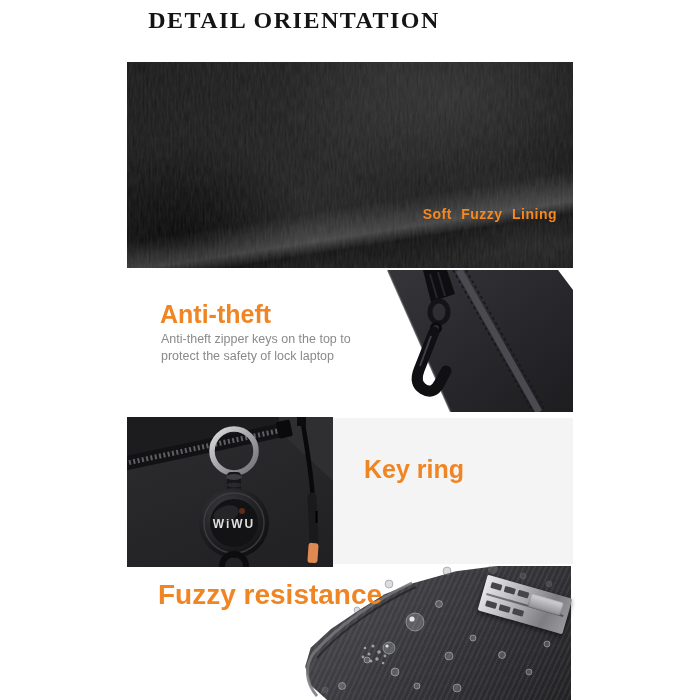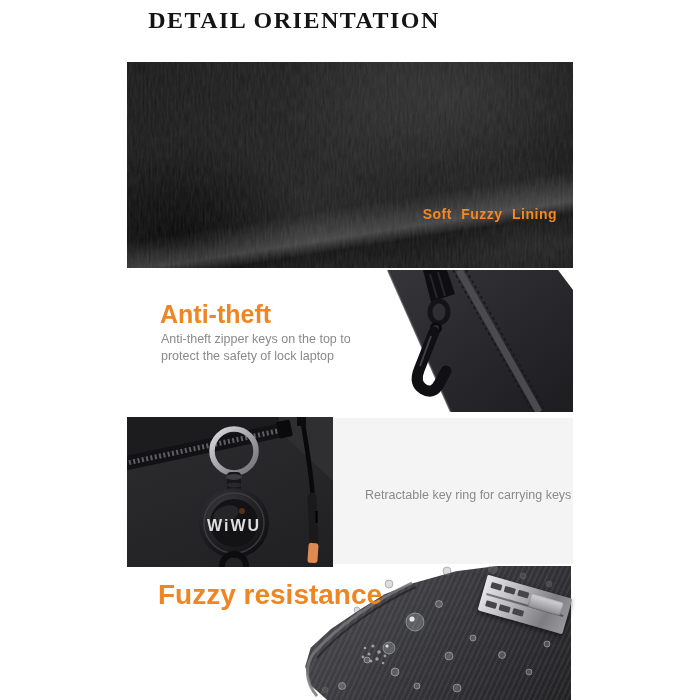--- a/index.html
+++ b/index.html
@@ -47,21 +47,21 @@
   
   .at-photo{position:absolute;left:333px;top:270px;width:240px;height:142px;}
 
   
   .key-photo{
     position:absolute;left:127px;top:417px;width:206px;height:150px;overflow:hidden;
     background:linear-gradient(160deg,#2d2d2f,#202022);
   }
   .reel-logo{
     position:absolute;left:77px;top:100px;width:60px;text-align:center;
-    font-size:16px;font-weight:bold;letter-spacing:2px;color:#dedede;
+    font-size:12px;font-weight:bold;letter-spacing:2px;color:#dedede;
   }
   .key-panel{
     position:absolute;left:333px;top:418px;width:240px;height:146px;
     background:var(--panel-bg,#F4F4F4);
   }
   .key-heading{position:absolute;left:31px;top:38px;font-size:25px;}
   .key-desc{
     position:absolute;left:32px;top:70px;font-size:12.5px;
     color:var(--description,#8A8A8A);
   }
@@ -178,21 +178,21 @@
         <line x1="189.5" y1="94" x2="189.5" y2="106" stroke="#000" stroke-width="2"></line>
         <g transform="rotate(4 186 136)">
             <rect x="181" y="126" width="10" height="20" rx="3" fill="#de8a52"></rect>
           </g>
       </g>
     </svg>
     <div class="reel-logo">WiWU</div>
   </div>
 
   <div class="key-panel">
-    <div class="key-desc">Retractable key ring for carrying keys</div>
+    <div class="heading key-heading">Key ring</div>
   </div>
 
   <div class="heading water-heading">Fuzzy resistance</div>
 
   <div class="water-photo">
     <div class="water-bag"></div>
     <svg width="274" height="134" style="position:absolute;left:0;top:0;">
       <path d="M115,17 C80,33 40,60 16,88 C8,100 8,116 20,130" stroke="#75757b" stroke-width="3" fill="none" opacity="0.85"></path>
       <path d="M119,21 C84,37 44,64 20,92" stroke="#202024" stroke-width="2" fill="none" opacity="0.7"></path>
       <g stroke-width="0.7">

